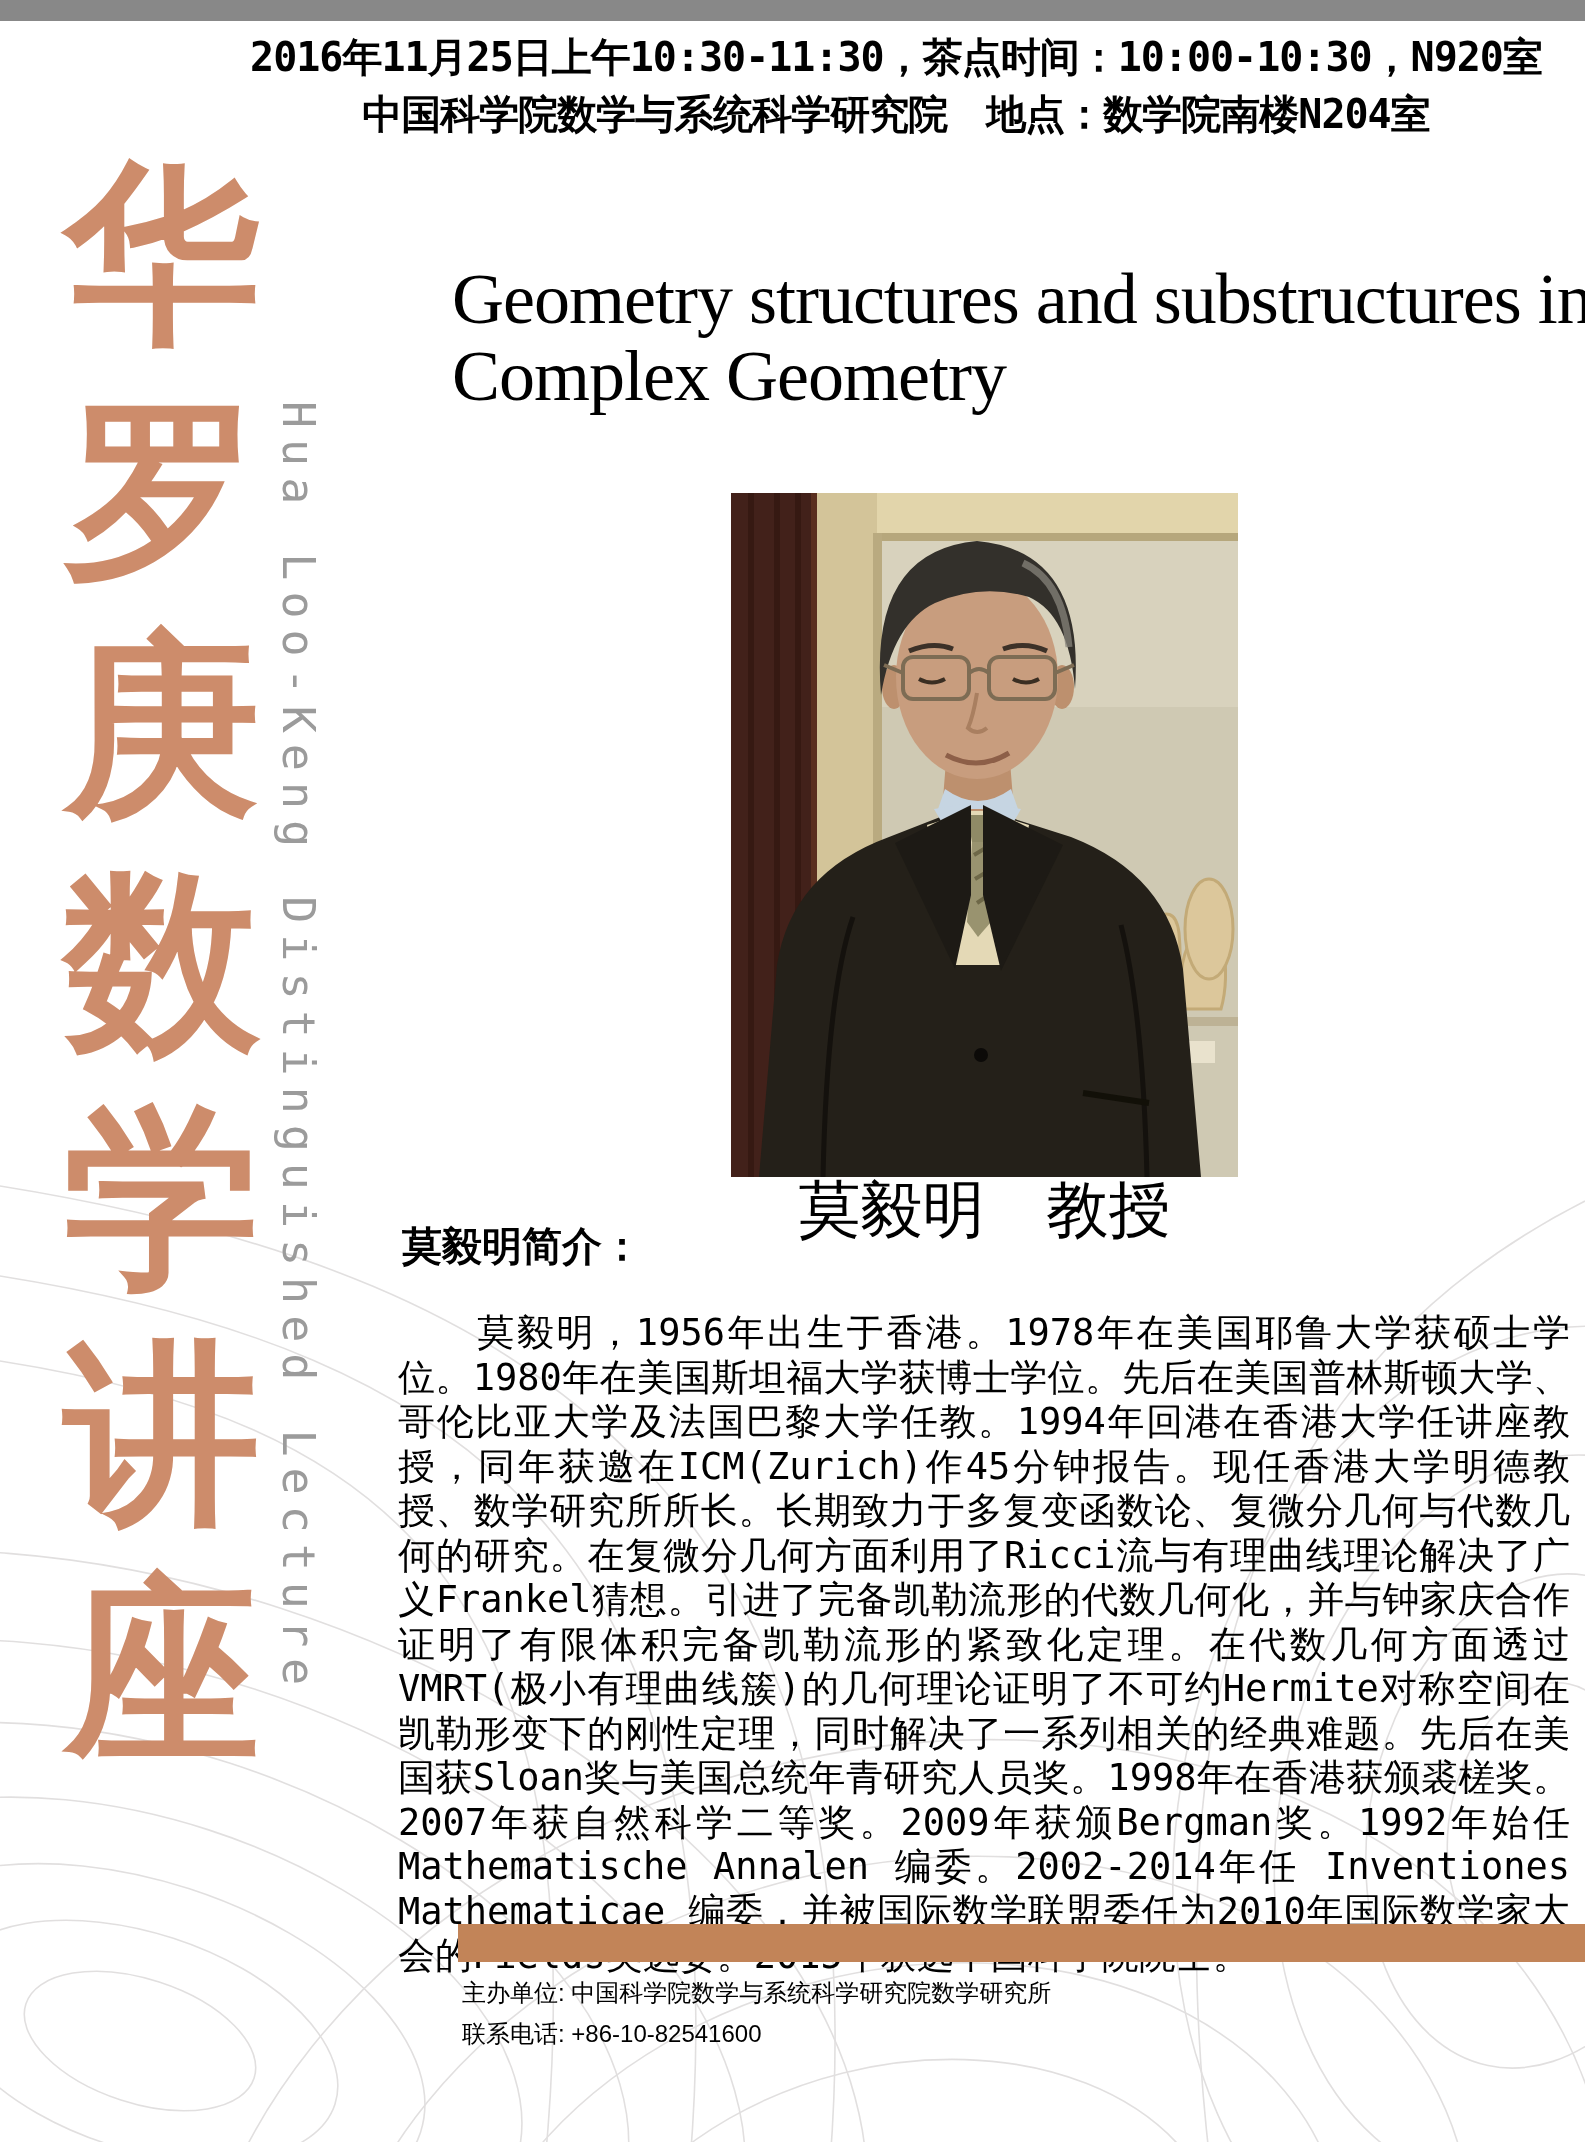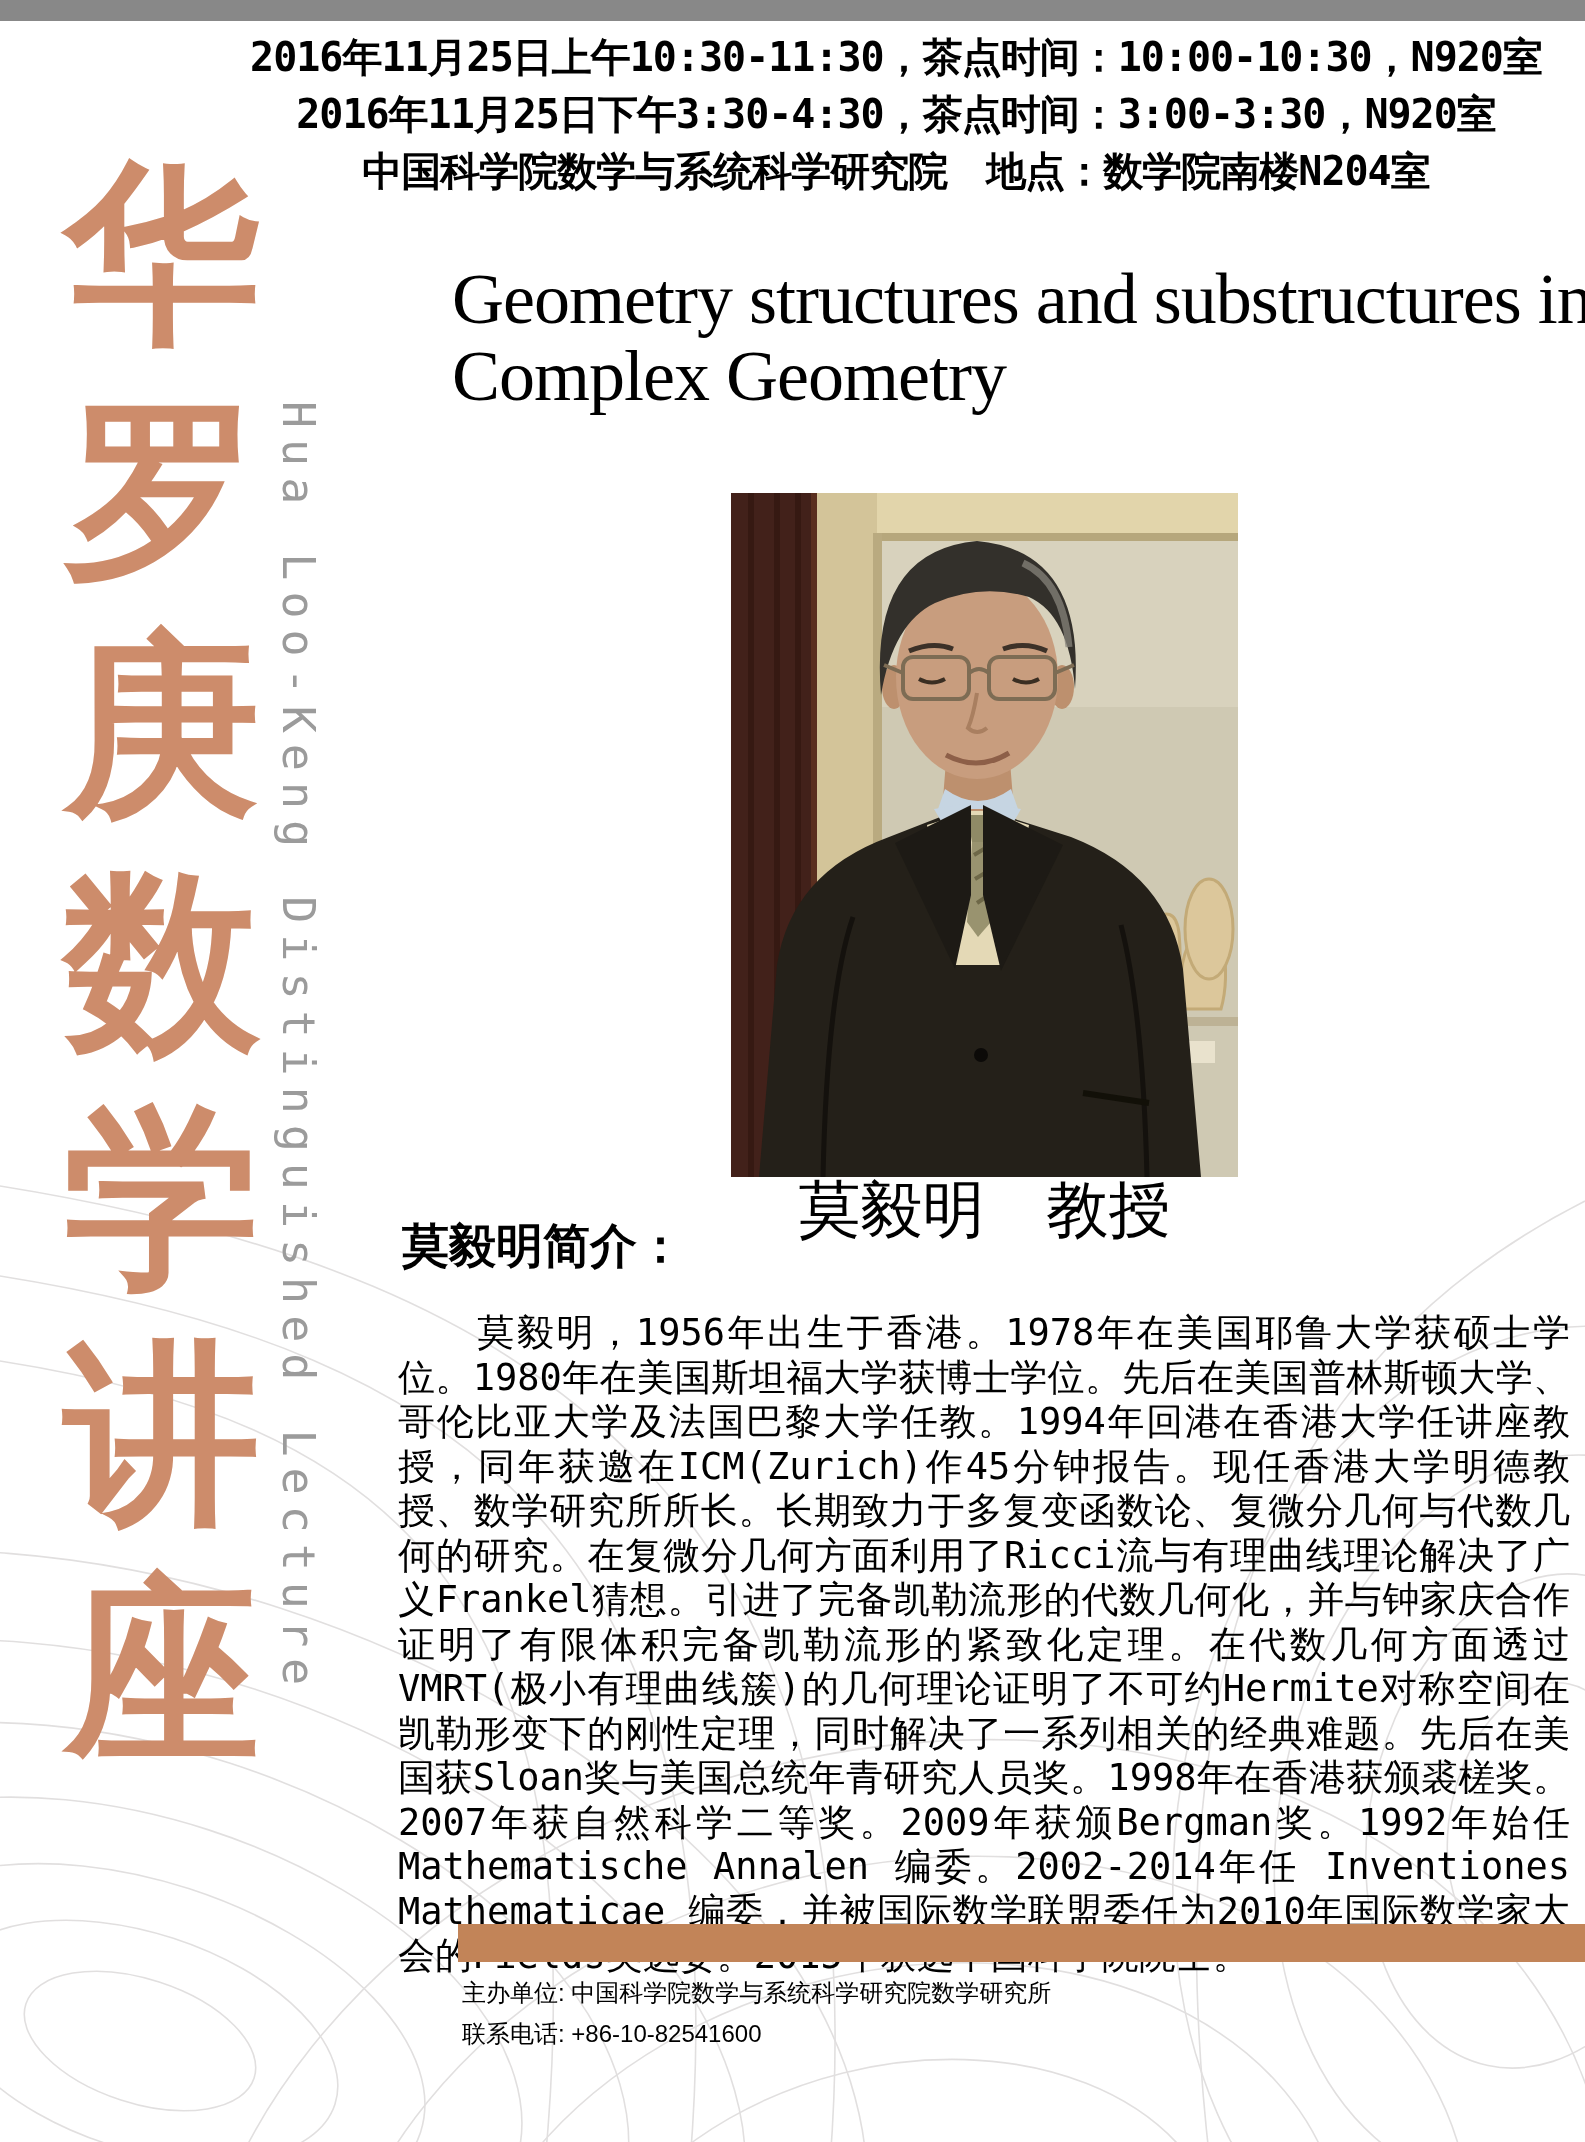--- a/index.html
+++ b/index.html
@@ -63,21 +63,21 @@
     position:absolute;left:706px;top:1156px;width:557px;
     text-align:center;
     font-family:"Liberation Serif",serif;
     font-size:62px;line-height:66px;
     white-space:nowrap;
   }
 
   
   .bio-label{
     position:absolute;left:402px;top:1200px;
-    font-size:47px;font-weight:bold;line-height:50px;
+    font-size:40px;font-weight:bold;line-height:50px;
   }
   .bio-paragraph{
     position:absolute;left:398px;top:1290px;width:1172px;
     font-family:"DejaVu Sans Mono","Liberation Sans",sans-serif;
     font-size:37px;line-height:44.5px;
     text-align:justify;
   }
 
   
   .bottom-bar{
@@ -122,21 +122,20 @@
       <path d="M0 1255 C 470 1330, 740 1530, 690 2142"></path>
       <path d="M0 1165 C 560 1255, 880 1500, 830 2142"></path>
       <path d="M1585 1180 C 1290 1330, 1150 1620, 1210 2142"></path>
     </g>
   </svg>
 
   <div class="content">
 
     <div class="header-block">
       <div>2016年11月25日上午10:30-11:30，茶点时间：10:00-10:30，N920室</div>
-      <div>2016年11月25日下午3:30-4:30，茶点时间：3:00-3:30，N920室</div>
       <div>中国科学院数学与系统科学研究院　地点：数学院南楼N204室</div>
     </div>
 
     <div class="cn-column">
       <div class="cn-char">华</div>
       <div class="cn-char">罗</div>
       <div class="cn-char">庚</div>
       <div class="cn-char">数</div>
       <div class="cn-char">学</div>
       <div class="cn-char">讲</div>

